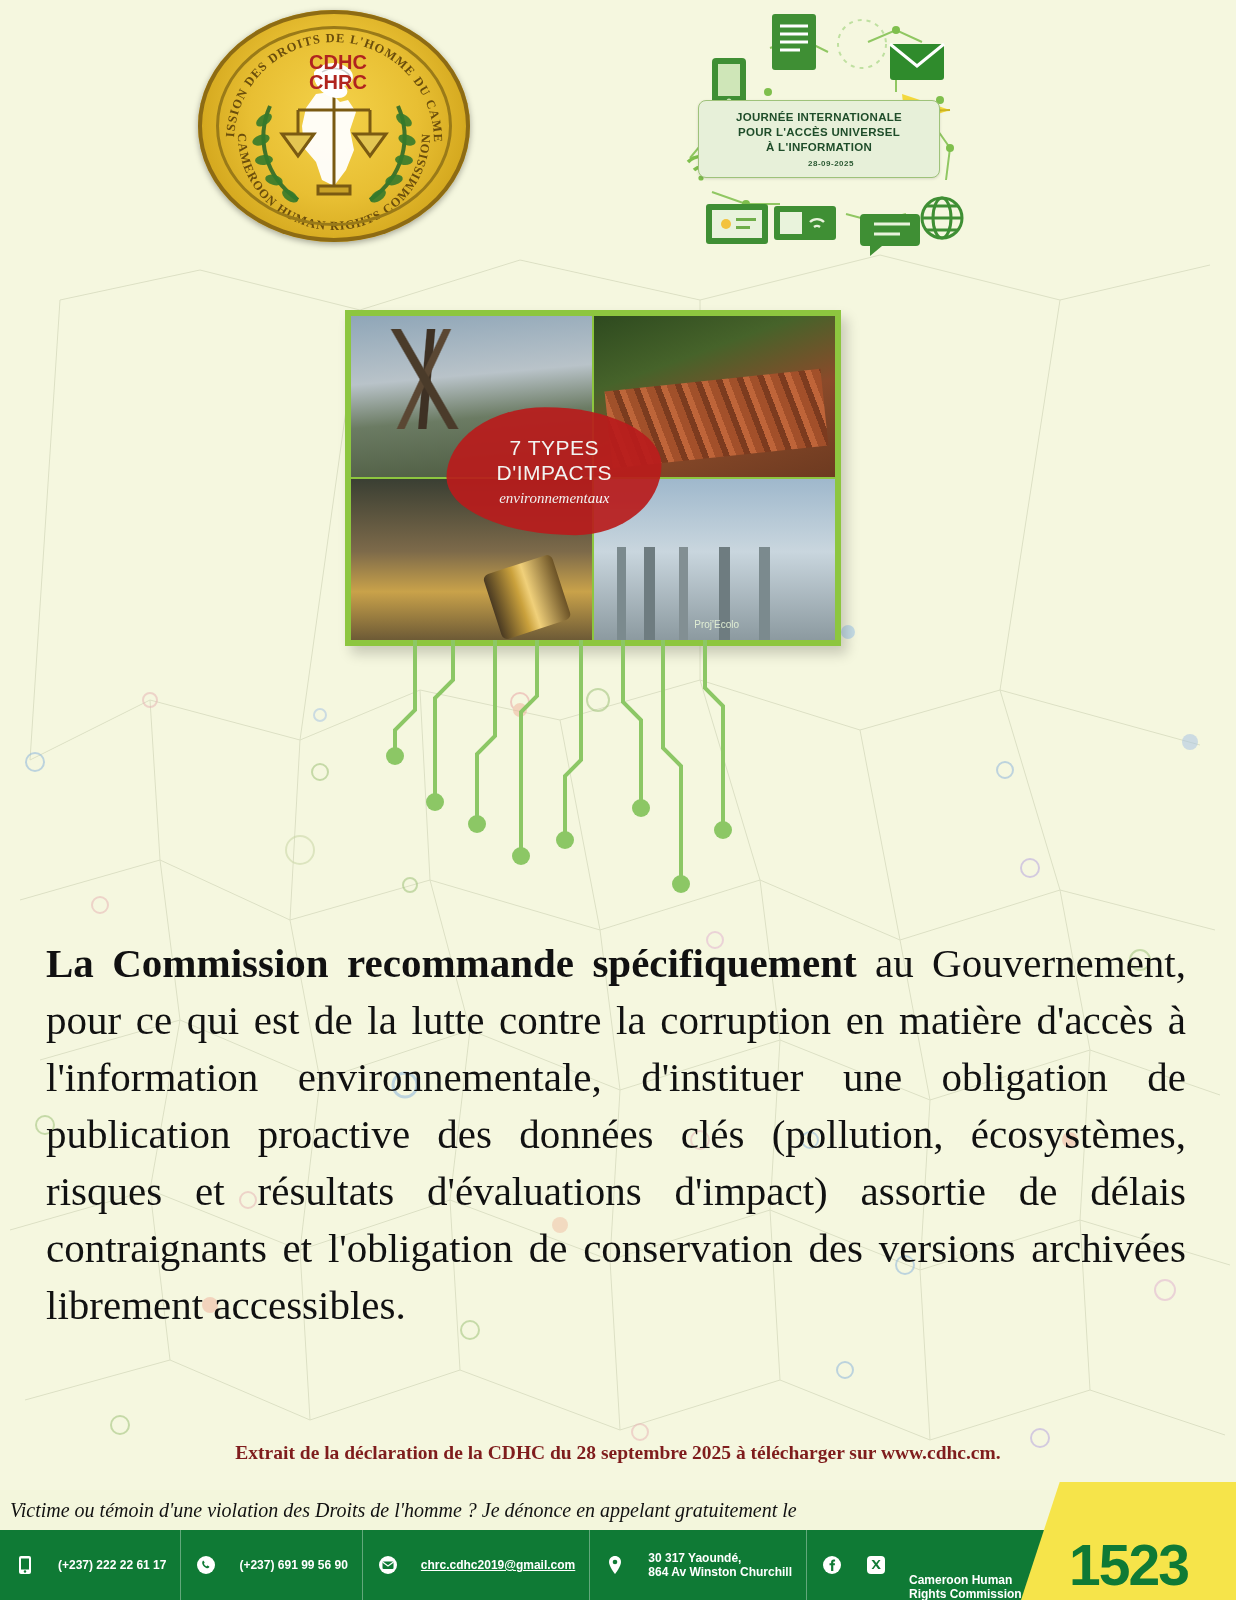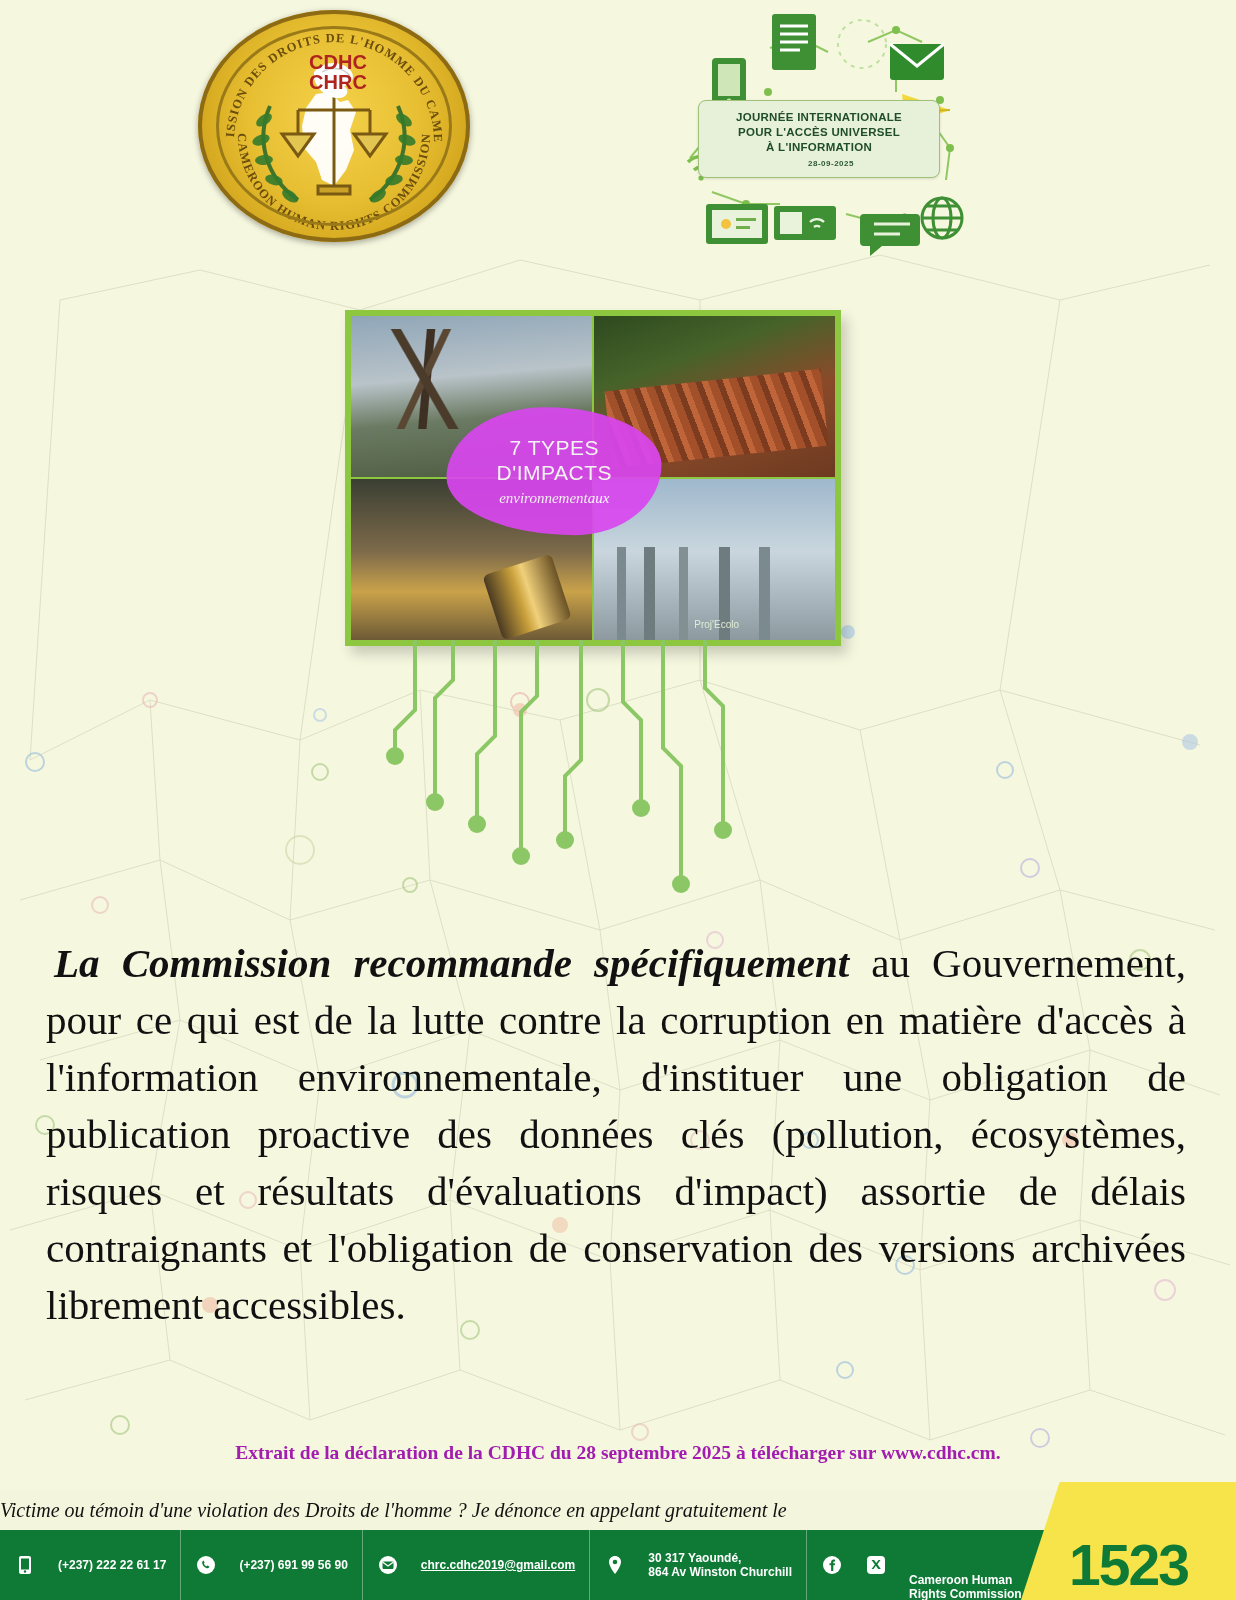--- a/index.html
+++ b/index.html
@@ -67,54 +67,54 @@
     transform:rotate(-6deg);opacity:.95;}
   .q3{background:linear-gradient(180deg,#3a3f33 0%,#7d6a4a 45%,#c9a24a 70%,#6d5a36 100%);}
   .q3:after{content:"";position:absolute;right:12%;bottom:6%;width:30%;height:42%;
     background:linear-gradient(90deg,#4a3a22,#caa13c 40%,#f0d07a 55%,#6b5226);border-radius:6px;transform:rotate(-18deg);}
   .q4{background:linear-gradient(180deg,#9fb8cc 0%,#c9d6de 45%,#8c9aa0 100%);}
   .q4:after{content:"";position:absolute;left:4%;bottom:0;width:92%;height:58%;
     background:
       linear-gradient(90deg,transparent 6%,#7b8a8e 6% 10%,transparent 10% 18%,#6e7c80 18% 23%,transparent 23% 34%,#828f93 34% 38%,transparent 38% 52%,#6e7c80 52% 57%,transparent 57% 70%,#7b8a8e 70% 75%,transparent 75%);}
   .poster-blob{
     position:absolute;left:42%;top:32%;transform:translate(-50%,-10%);
-    width:215px;height:128px;background:#d946ef;opacity:.92;
+    width:215px;height:128px;background:#b91c1c;opacity:.92;
     border-radius:46% 54% 40% 60% / 55% 45% 55% 45%;
     display:flex;flex-direction:column;align-items:center;justify-content:center;
     color:#ffffff;font-family:"Liberation Sans", sans-serif;
   }
   .blob-l1{font-size:21px;letter-spacing:.5px;line-height:25px;}
   .blob-l2{font-size:15px;font-style:italic;font-family:"Liberation Serif",serif;margin-top:5px;}
   .poster-credit{position:absolute;right:96px;bottom:10px;color:#e8f5d8;font-size:10px;font-family:"Liberation Sans",sans-serif;opacity:.9;}
 
   
   .tendrils{position:absolute;left:345px;top:640px;width:500px;height:270px;}
 
   
   .statement{
     position:absolute;left:46px;top:935px;width:1140px;
     font-size:41px;line-height:57px;color:#111;
     text-align:justify;text-justify:inter-word;
   }
-  .statement b{font-style:italic;font-weight:bold;margin-left:8px;}
+  .statement b{font-weight:bold;}
 
   .extract{
     position:absolute;left:0;right:0;top:1442px;text-align:center;
-    color:#a21caf;font-weight:bold;font-size:19.5px;
+    color:#7f1d1d;font-weight:bold;font-size:19.5px;
     font-family:"Liberation Serif", serif;
   }
 
   
   .victim{
     position:absolute;left:0;top:1490px;width:1236px;height:40px;
     background:#f3f6dc;
     display:flex;align-items:center;
   }
   .victim span{
-    font-style:italic;font-size:20px;color:#111;padding-left:0;font-family:"Liberation Serif",serif;
+    font-style:italic;font-size:20px;color:#111;padding-left:10px;font-family:"Liberation Serif",serif;
   }
   .footer{
     position:absolute;left:0;top:1530px;width:1236px;height:70px;
     background:#0f7a35;display:flex;align-items:center;
     font-family:"Liberation Sans", sans-serif;color:#fff;font-size:12px;font-weight:bold;
   }
   .fitem{display:flex;align-items:center;gap:22px;padding:0 14px;height:100%;}
   .fitem + .fitem{border-left:1px solid rgba(255,255,255,.35);}
   .fic{width:22px;height:22px;display:flex;align-items:center;justify-content:center;flex:0 0 auto;}
   .fitem a{color:#fff;text-decoration:underline;}

